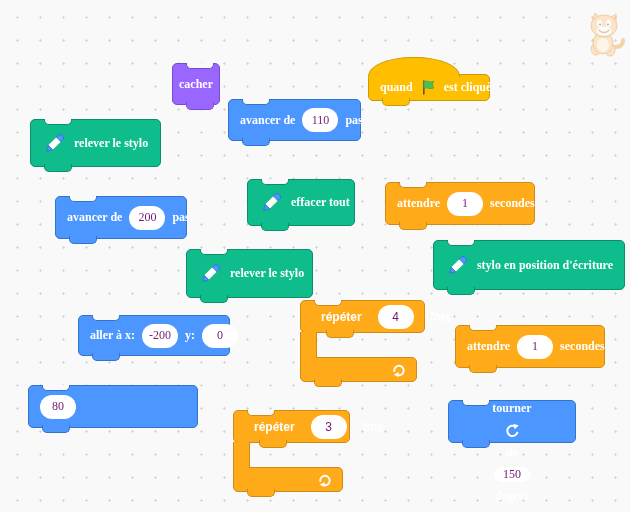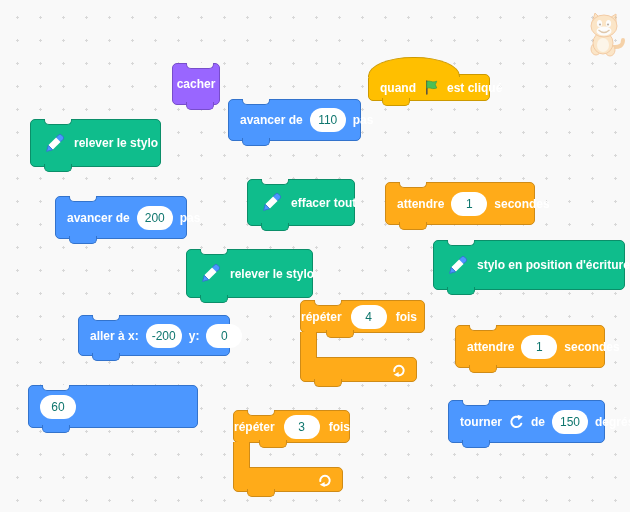--- a/index.html
+++ b/index.html
@@ -17,21 +17,21 @@
   .events {--c:#FFBF00;--b:#CC9900;}
   .control{--c:#FFAB19;--b:#CF8B17;}
   .pen    {--c:#0FBD8C;--b:#0B8E69;}
 
   
   .block{
     position:absolute;box-sizing:border-box;
     display:flex;align-items:center;gap:7px;
     padding:0 11px;white-space:nowrap;
     background:var(--c);border:1px solid var(--b);border-radius:5px;
-    color:#fff;font-size:12px;font-weight:600;
+    color:#fff;font-size:12px;font-weight:600;font-family:Liberation Serif, serif;
   }
   
   .block::before,.c-top::before{
     content:"";position:absolute;top:-1px;left:13px;width:26px;height:5px;
     background:#f9f9f9;border:1px solid var(--b);border-top:none;
     border-radius:0 0 5px 5px;
   }
   
   .block::after,.c-bottom::after{
     content:"";position:absolute;bottom:-6px;left:13px;width:26px;height:7px;
@@ -40,31 +40,31 @@
   }
   
   .block.hat::before{
     content:"";position:absolute;left:-1px;top:-18px;width:90px;height:19px;
     background:var(--c);border:1px solid var(--b);border-bottom:none;
     border-radius:45px 45px 0 0 / 19px 19px 0 0;
   }
   .lbl{pointer-events:none;}
   .oval{
     display:inline-flex;align-items:center;justify-content:center;
-    background:#fff;color:#0f766e;border-radius:20px;
+    background:#fff;color:#701a75;border-radius:20px;
     min-width:18px;height:24px;padding:0 9px;
     font-size:12px;font-weight:500;
   }
   .icon{display:inline-flex;align-items:center;line-height:0;}
 
   
   .cblock{position:absolute;}
   .c-top{
-    position:relative;box-sizing:border-box;display:flex;align-items:center;gap:9px;
-    height:33px;padding:0 0;white-space:nowrap;
+    position:relative;box-sizing:border-box;display:flex;align-items:center;gap:16px;
+    height:33px;padding:0 20px;white-space:nowrap;
     background:var(--c);border:1px solid var(--b);border-radius:5px;
     color:#fff;font-size:12px;font-weight:600;
   }
   .c-top::after{ 
     content:"";position:absolute;bottom:-6px;left:25px;width:26px;height:7px;
     background:var(--c);border:1px solid var(--b);border-top:none;
     border-radius:0 0 5px 5px;
   }
   .c-mid{display:flex;}
   .c-arm{
@@ -166,21 +166,21 @@
       <g transform="rotate(45 12 12)">
         <rect x="9" y="1.5" width="6" height="6" rx="2" fill="#4C97FF" stroke="#3373CC" stroke-width="0.8"></rect>
         <rect x="9" y="6.8" width="6" height="10.7" fill="#ffffff"></rect>
         <path d="M9 17.5 h6 l-3 5.2 z" fill="#4C97FF" stroke="#3373CC" stroke-width="0.8"></path>
       </g>
     </svg>
   </span>
   <span class="lbl">relever le stylo</span>
 </div>
 
-<div class="block pen" style="left:433px;top:240px;width:192px;height:50px;">
+<div class="block pen" style="left:433px;top:240px;width:192px;height:50px;justify-content:flex-end;">
   <span class="icon">
     <svg width="25" height="25" viewBox="0 0 24 24">
       <g transform="rotate(45 12 12)">
         <rect x="9" y="1.5" width="6" height="6" rx="2" fill="#4C97FF" stroke="#3373CC" stroke-width="0.8"></rect>
         <rect x="9" y="6.8" width="6" height="10.7" fill="#ffffff"></rect>
         <path d="M9 17.5 h6 l-3 5.2 z" fill="#4C97FF" stroke="#3373CC" stroke-width="0.8"></path>
       </g>
     </svg>
   </span>
   <span class="lbl">stylo en position d'écriture</span>
@@ -212,24 +212,24 @@
   </div>
 </div>
 
 <div class="block control" style="left:455px;top:325px;width:150px;height:43px;">
   <span class="lbl">attendre</span>
   <span class="oval">1</span>
   <span class="lbl">secondes</span>
 </div>
 
 <div class="block motion" style="left:28px;top:385px;width:170px;height:43px;">
-  <span class="oval">60</span>
-</div>
-
-<div class="block motion" style="left:448px;top:400px;width:157px;height:43px;">
+  <span class="oval">80</span>
+</div>
+
+<div class="block motion" style="left:448px;top:400px;width:128px;height:43px;flex-direction:column;">
   <span class="lbl">tourner</span>
   <span class="icon">
     <svg width="15" height="15" viewBox="0 0 18 18">
       <path d="M14.8 11.6 A6.2 6.2 0 1 1 12.6 4.4" fill="none" stroke="#fff" stroke-width="2.4" stroke-linecap="round"></path>
       <polygon points="10.2,1.0 16.6,3.0 11.4,7.6" fill="#fff"></polygon>
     </svg>
   </span>
   <span class="lbl">de</span>
   <span class="oval">150</span>
   <span class="lbl">degrés</span>

